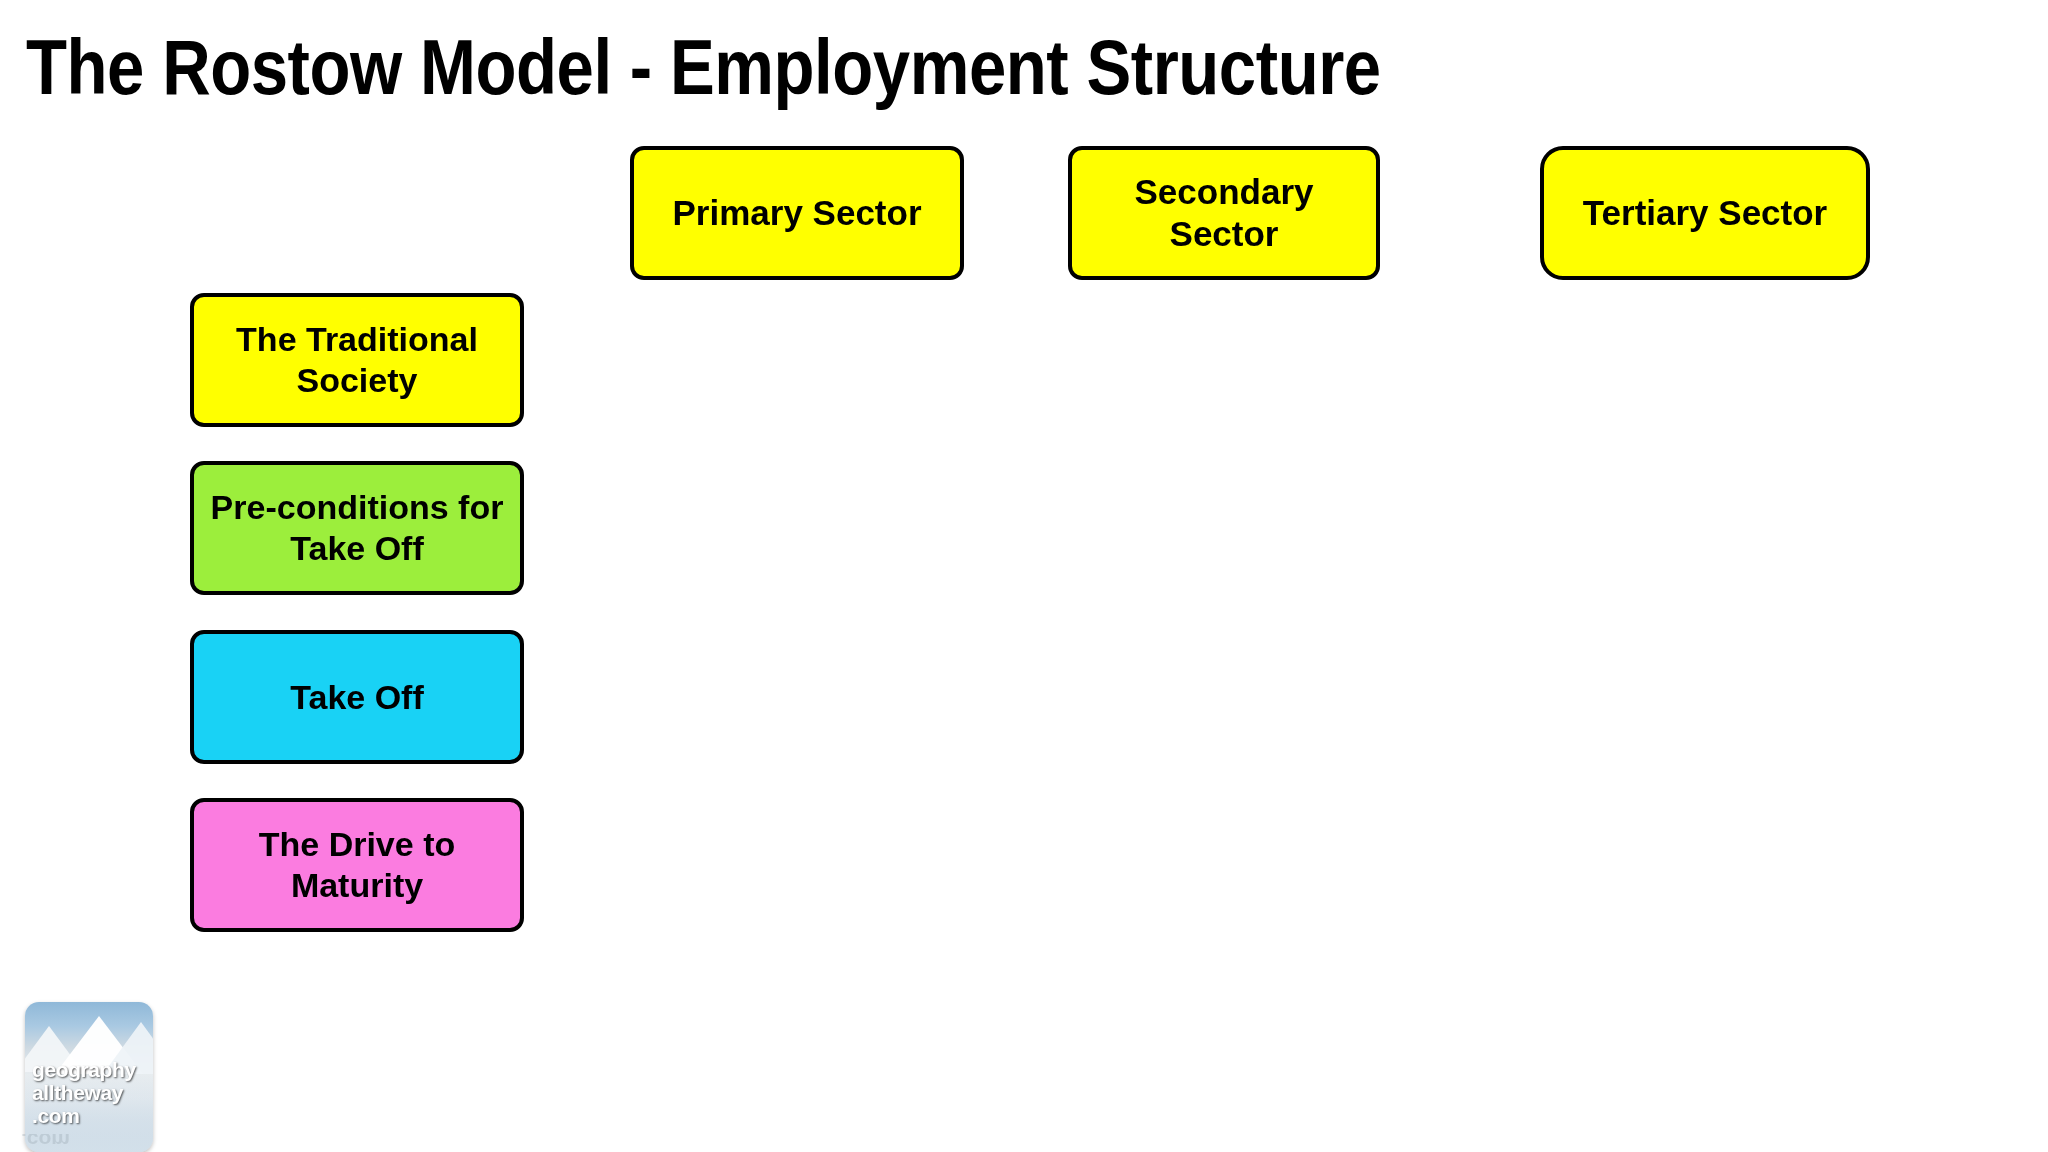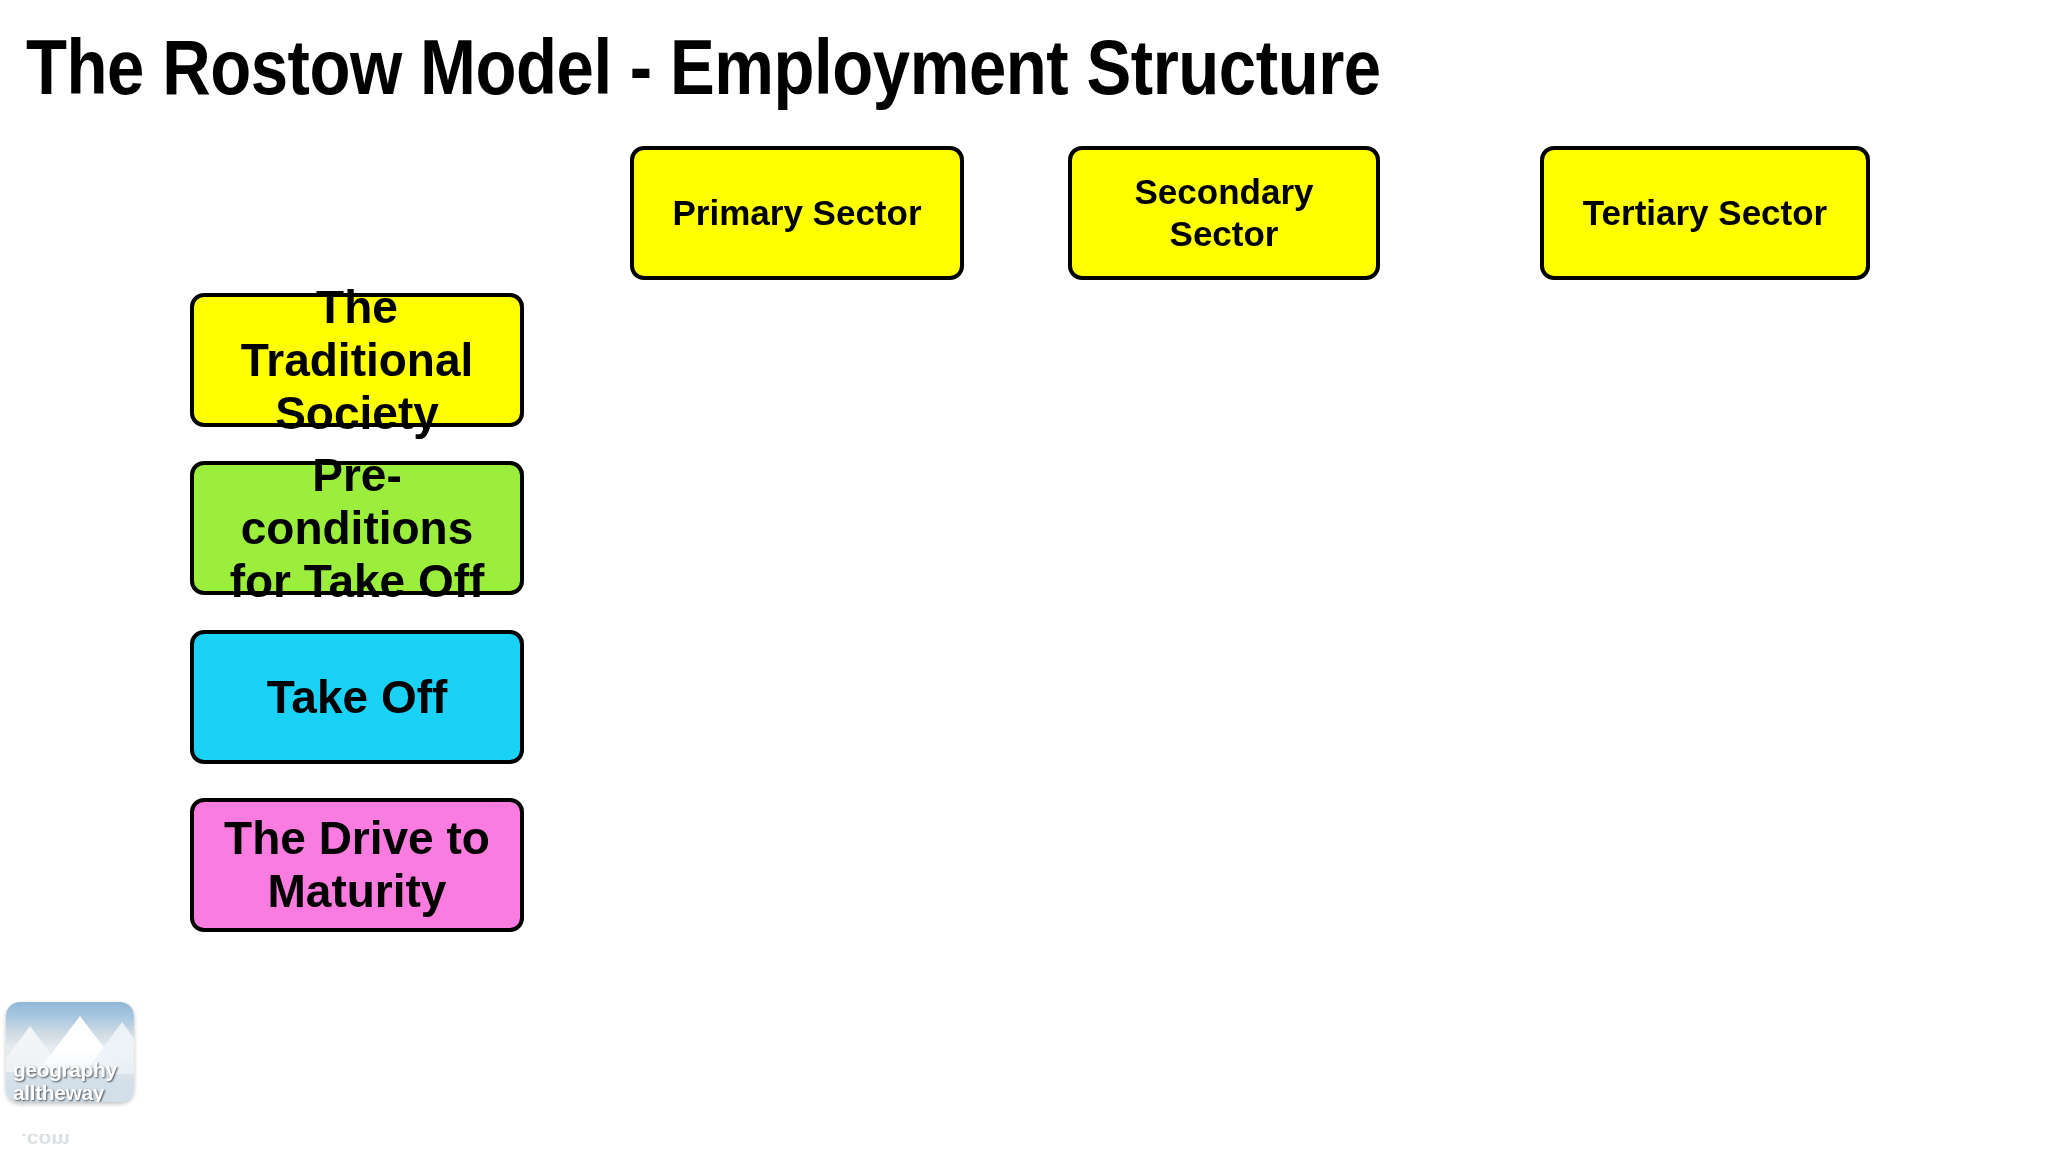--- a/index.html
+++ b/index.html
@@ -74,36 +74,36 @@
   }
   #sector-primary   { left: 630px;  width: 334px; }
   #sector-secondary { left: 1068px; width: 312px; }
   #sector-tertiary  { left: 1540px; width: 330px; }
 
   
   .stage-box {
     left: 190px;
     width: 334px;
     height: 134px;
-    font-size: 46px;
-    line-height: 53px;
+    font-size: 34px;
+    line-height: 41px;
   }
   #stage-traditional   { top: 293px;  background: #ffff00; }
   #stage-preconditions { top: 461px;  background: #9cee3c; }
   #stage-takeoff       { top: 630px;  background: #19d2f5; }
   #stage-drive         { top: 798px;  background: #fb7ce0; }
   #stage-highmass      { top: 966px;  background: #f9a94e; }
 
   
   #logo {
     position: absolute;
-    left: 6px;
+    left: 25px;
     top: 1002px;
     width: 128px;
-    height: 100px;
+    height: 150px;
     border-radius: 14px;
     overflow: hidden;
     box-shadow: 0 2px 4px rgba(0,0,0,0.25);
   }
   #logo-photo {
     position: absolute;
     left: 0; top: 0;
     width: 100%;
     height: 100%;
     background:
@@ -191,21 +191,21 @@
   <div id="slide-title">The Rostow Model - Employment Structure</div>
 
   <div class="node sector-box" id="sector-primary" style="background: rgb(255, 255, 0); border-color: rgb(0, 0, 0);">
     <span class="node-label">Primary Sector</span>
   </div>
 
   <div class="node sector-box" id="sector-secondary" style="background: rgb(255, 255, 0); border-color: rgb(0, 0, 0);">
     <span class="node-label">Secondary Sector</span>
   </div>
 
-  <div class="node sector-box" id="sector-tertiary" style="background: rgb(255, 255, 0); border-color: rgb(0, 0, 0);">
+  <div class="node sector-box" id="sector-tertiary" style="background: rgb(255, 255, 0); border-color: rgb(0, 0, 0); border-radius: 23px;">
     <span class="node-label">Tertiary Sector</span>
   </div>
 
   <div class="node stage-box" id="stage-traditional" style="background: rgb(255, 255, 0); border-color: rgb(0, 0, 0);">
     <span class="node-label">The Traditional Society</span>
   </div>
 
   <div class="node stage-box" id="stage-preconditions" style="background: rgb(156, 238, 60); border-color: rgb(0, 0, 0);">
     <span class="node-label">Pre-conditions for Take Off</span>
   </div>

